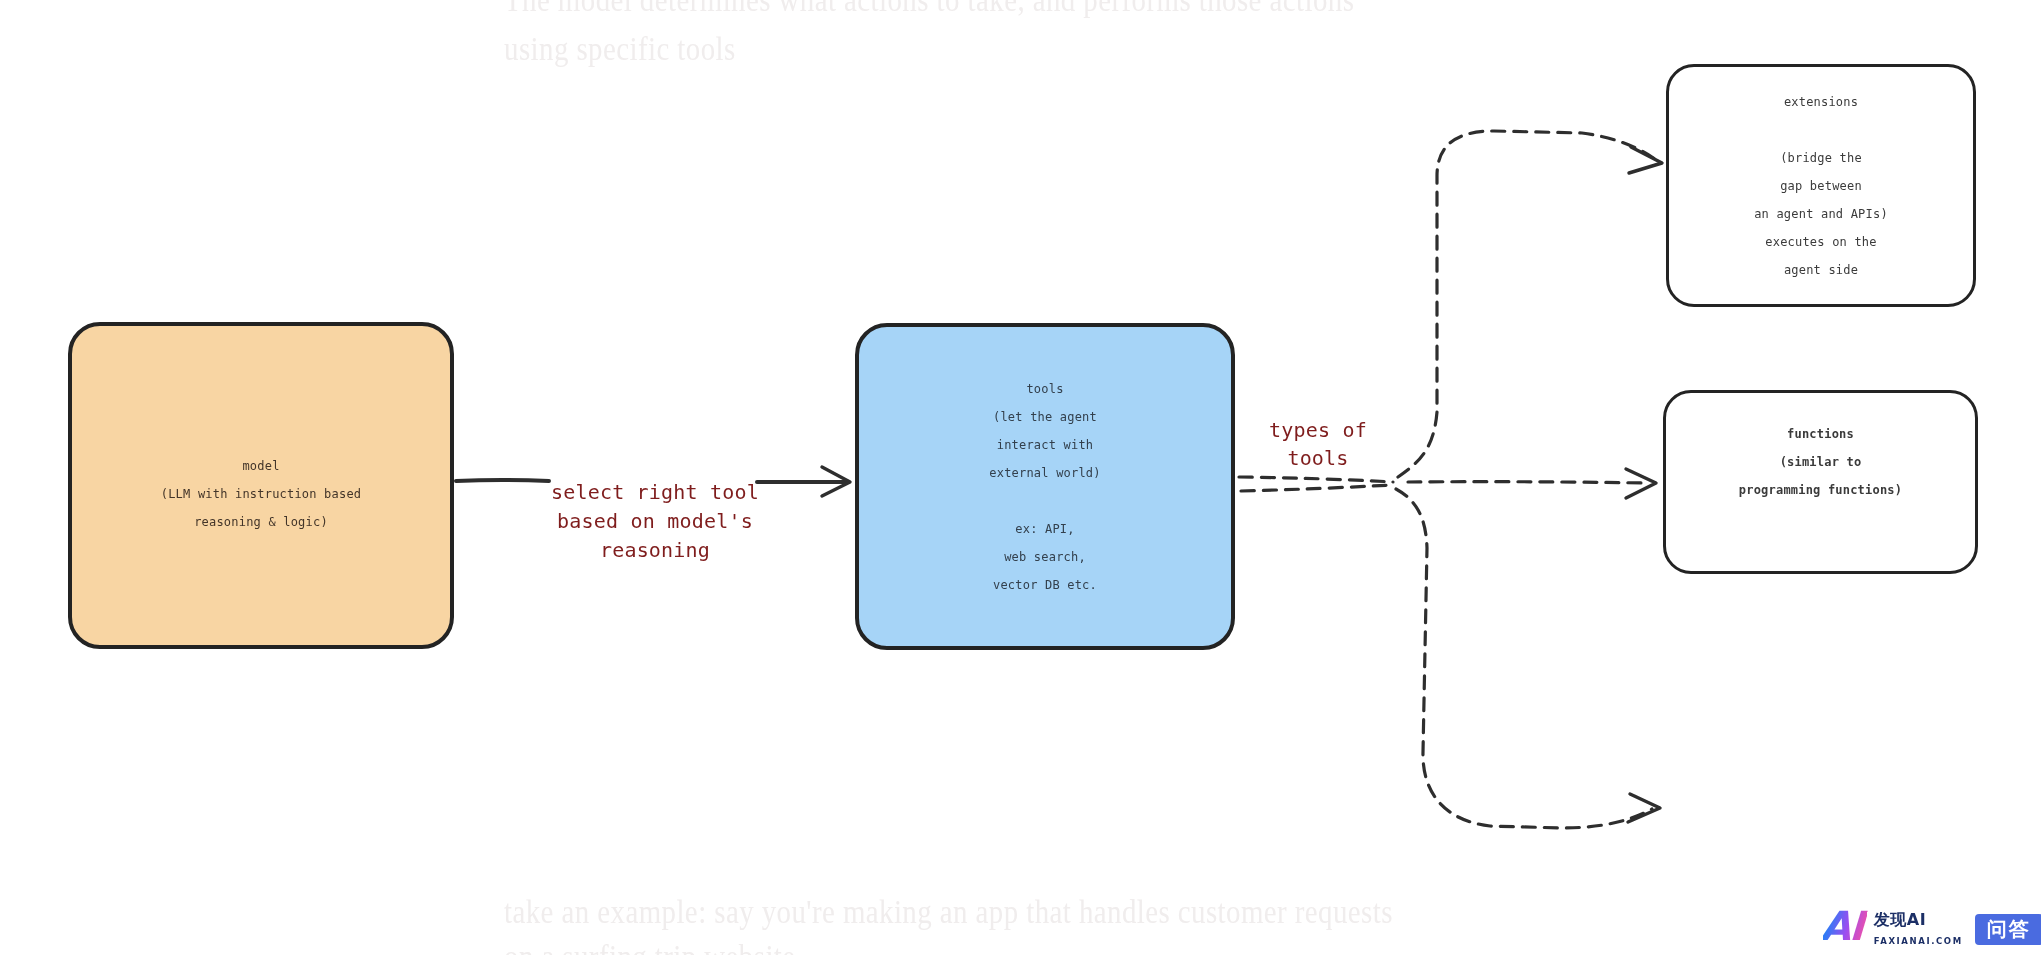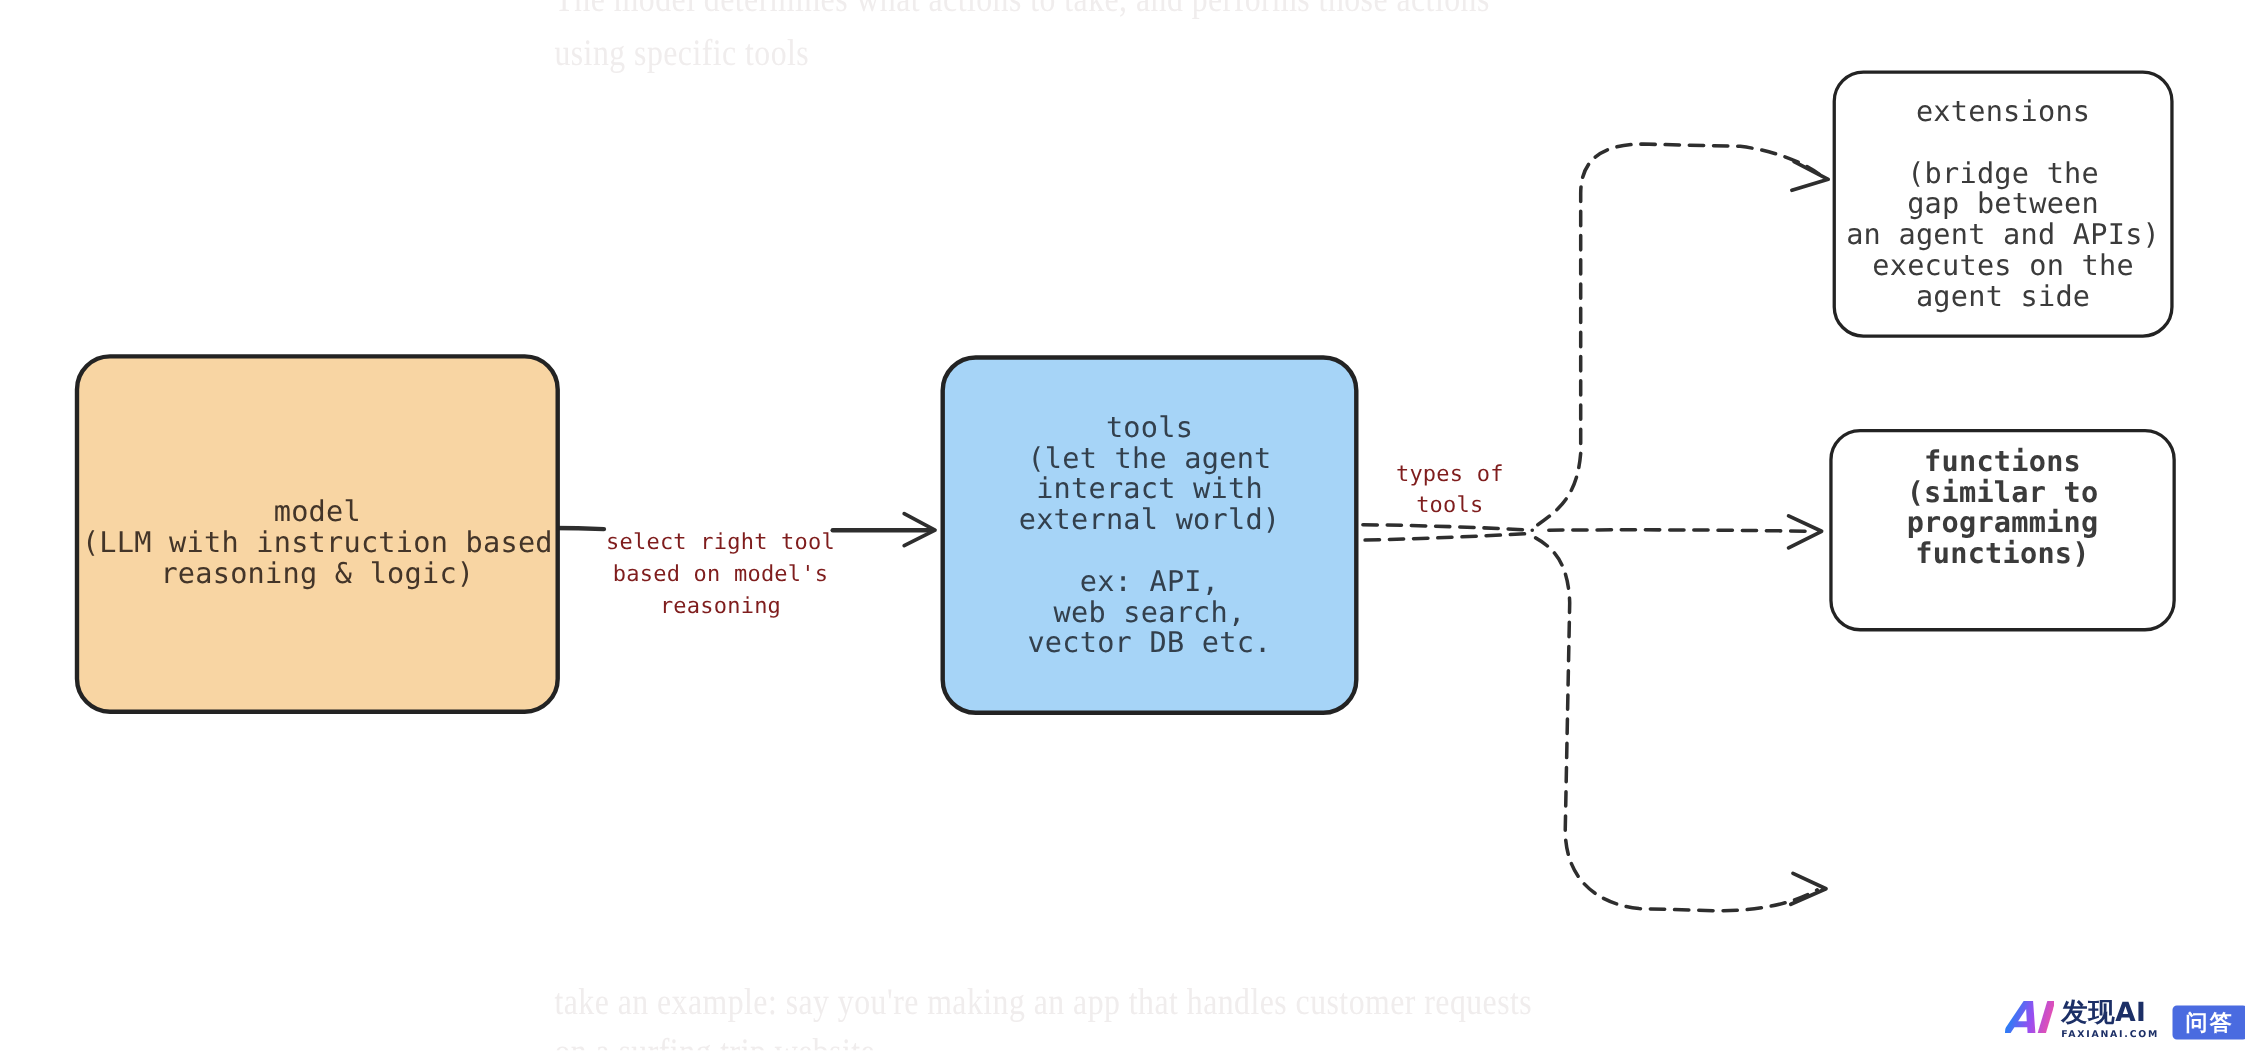--- a/index.html
+++ b/index.html
@@ -33,26 +33,26 @@
   .head{stroke:#2e2e2e;stroke-width:3.4;fill:none;stroke-linecap:round;stroke-linejoin:round;}
 
   
   .node{
     position:absolute;z-index:3;
     box-sizing:border-box;
     display:flex;align-items:center;justify-content:center;
     text-align:center;
     border:4px solid #232323;
     border-radius:32px;
-    font-size:26px;line-height:28px;
+    font-size:12px;line-height:28px;
     color:#3b3b3b;
     white-space:pre-line;
     letter-spacing:0.2px;
   }
-  .node.model{left:68px;top:322px;width:441px;height:327px;background:#f8d5a3;color:#433529;padding-top:16px;}
+  .node.model{left:68px;top:322px;width:386px;height:327px;background:#f8d5a3;color:#433529;padding-top:16px;}
   .node.tools{left:855px;top:323px;width:380px;height:327px;background:#a6d4f7;color:#33404d;}
   .node.white{background:#ffffff;border-width:3px;border-radius:28px;}
   .node.extensions{left:1666px;top:64px;width:310px;height:243px;}
   .node.functions{left:1663px;top:390px;width:315px;height:184px;padding-bottom:40px;font-weight:bold;}
   .node.datastores{left:1667px;top:712px;width:311px;height:184px;}
 
   
   .floatlabel{
     position:absolute;z-index:3;
     font-size:20px;line-height:29px;
@@ -70,21 +70,21 @@
     font-size:40px;line-height:46px;
     transform:skewX(-6deg);
     background:linear-gradient(100deg,#2f7bf5 15%,#9c4df0 55%,#f050a8 95%);
     -webkit-background-clip:text;background-clip:text;
     color:transparent;-webkit-text-fill-color:transparent;
     letter-spacing:-2px;
   }
   .brand-block{margin-left:8px;display:flex;flex-direction:column;align-items:flex-start;}
   .brand-name{
     font-family:"DejaVu Sans", sans-serif;
-    font-weight:bold;font-size:24px;line-height:26px;
+    font-weight:bold;font-size:16px;line-height:26px;
     color:#1c2f66;letter-spacing:0.5px;
   }
   .brand-domain{
     font-family:"DejaVu Sans", sans-serif;
     font-weight:bold;font-size:8.5px;
     color:#1c2f66;letter-spacing:1.6px;margin-top:3px;
   }
   .badge{
     margin-left:12px;margin-top:6px;
     width:68px;height:31px;

